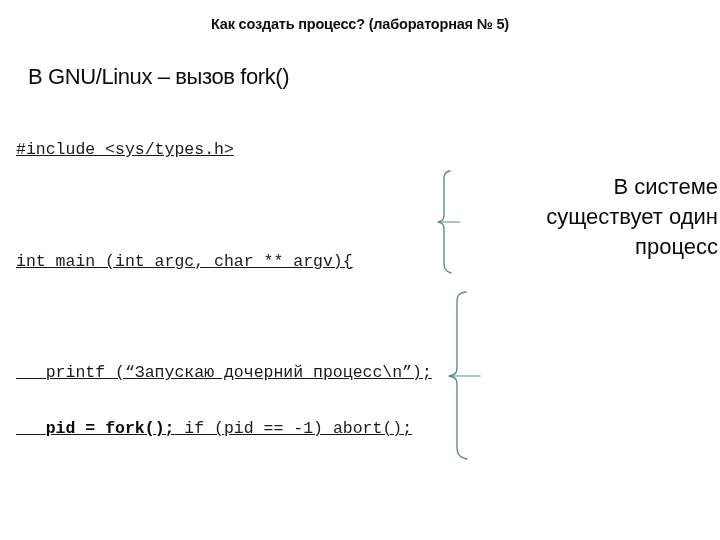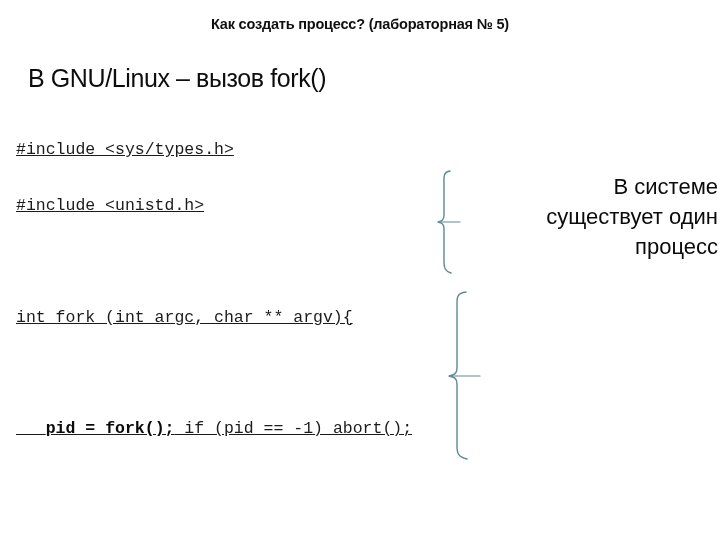--- a/index.html
+++ b/index.html
@@ -35,21 +35,21 @@
     color: #101010;
     white-space: nowrap;
   }
 
   
   #slide-subtitle {
     position: absolute;
     left: 28px;
     top: 64px;
     font-family: "Liberation Sans", sans-serif;
-    font-size: 25px;
+    font-size: 22px;
     font-weight: 400;
     letter-spacing: -0.4px;
     color: #0d0d0d;
     white-space: nowrap;
   }
 
   
   #code-block {
     position: absolute;
     left: 16px;
@@ -123,24 +123,24 @@
 <body>
 
 <div id="slide">
 
   <div id="slide-title">Как создать процесс? (лабораторная № 5)</div>
 
   <div id="slide-subtitle">В GNU/Linux – вызов fork()</div>
 
   <div id="code-block">
     <span class="ln">#include &lt;sys/types.h&gt;</span>
-    <span class="ln">#include &lt;unistd.h&gt;</span>
     <span class="blank"></span>
-    <span class="ln">int fork (int argc, char ** argv){</span>
+    <span class="ln">int main (int argc, char ** argv){</span>
     <span class="blank"></span>
+    <span class="ln">   printf (“Запускаю дочерний процесс\n”);</span>
     <span class="ln"><span>   </span><b>pid = fork();</b><span> if (pid == -1) abort();</span></span>
     
     
     
     
     
     
     
     
   </div>

